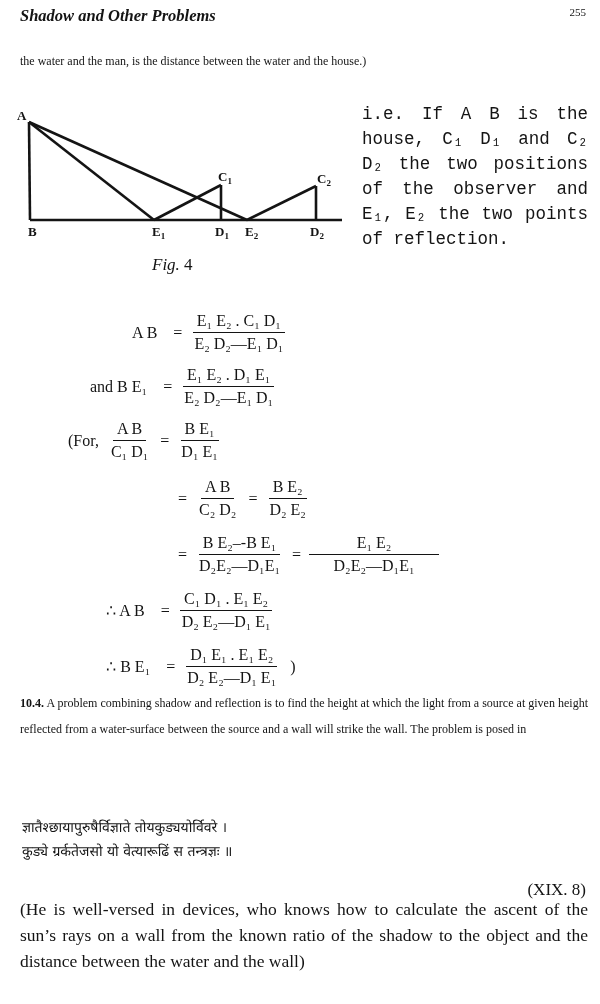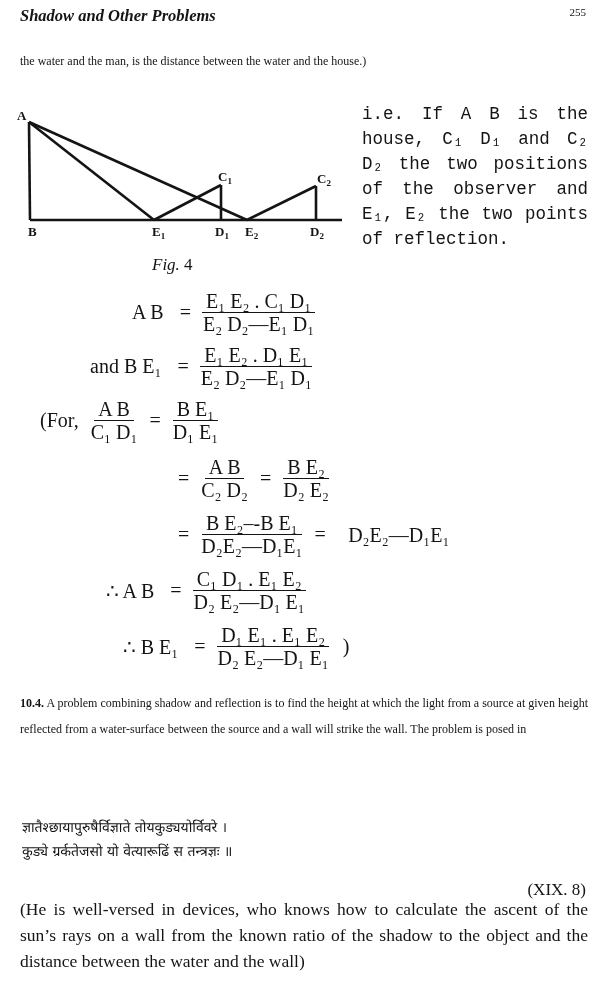--- a/index.html
+++ b/index.html
@@ -10,21 +10,21 @@
   }
   .abs { position: absolute; }
   .header-title { left: 20px; top: 6px; font-style: italic; font-weight: bold; font-size: 16.5px; font-family: "Liberation Serif", serif; }
   .page-num { right: 14px; top: 6px; font-size: 11px; }
   .para { font-size: 12px; line-height: 26px; text-align: justify; }
   .p1 { left: 20px; top: 48px; width: 566px; }
   .side { left: 362px; top: 102px; width: 226px; font-size: 17.5px; line-height: 25px; text-align: justify; font-family: Liberation Mono, monospace; }
   .fig-cap { left: 152px; top: 255px; font-style: italic; font-size: 17px; }
   .fig-cap span.num { font-style: normal; }
   svg text { font-family: "Liberation Serif", serif; font-weight: bold; font-size: 13px; fill: #141414; }
-  .eq { font-size: 20px; }
+  .eq { font-size: 16px; margin-top: 20px; }
   .frac { display: inline-flex; flex-direction: column; align-items: center; vertical-align: middle; }
   .frac .num, .frac .den { padding: 0 4px; white-space: nowrap; line-height: 22px; }
   .frac .num { border-bottom: 1.5px solid #141414; }
   .eqrow { position: absolute; display: flex; align-items: center; white-space: nowrap; }
   .eqrow .lhs { margin-right: 8px; }
   .eqrow .eqs { margin: 0 8px; }
   .p2 { left: 20px; top: 690px; width: 568px; }
   .p2 b { font-weight: bold; }
   .skt { left: 22px; font-size: 14px; font-family: "DejaVu Sans", sans-serif; }
   .ref { right: 14px; top: 868px; font-size: 17px; margin-top: 12px; }
@@ -74,21 +74,21 @@
 
 <div class="eqrow eq" style="left:90px;top:344px;">
   <span class="lhs">and B E₁</span>
   <span class="eqs">=</span>
   <span class="frac">
       <span class="num">E₁ E₂ . D₁ E₁</span>
       <span class="den">E₂ D₂—E₁ D₁</span>
     </span>
 </div>
 
-<div class="eqrow eq" style="left:40px;top:398px;align-items:center;">
+<div class="eqrow eq" style="left:68px;top:398px;align-items:center;">
   <span class="lhs">(For,</span>
   <span class="frac">
       <span class="num">A B</span>
       <span class="den">C₁  D₁</span>
     </span>
   <span class="eqs">=</span>
   <span class="frac">
       <span class="num">B E₁</span>
       <span class="den">D₁ E₁</span>
     </span>
@@ -108,34 +108,35 @@
 </div>
 
 <div class="eqrow eq" style="left:178px;top:512px;">
   <span class="eqs" style="margin-left:0">=</span>
   <span class="frac">
       <span class="num">B E₂–-B E₁</span>
       <span class="den">D₂E₂—D₁E₁</span>
     </span>
   <span class="eqs">=</span>
   <span class="frac" style="min-width:130px">
+      <span class="num" style="align-self:stretch;text-align:center">E₁ E₂</span>
       <span class="den">D₂E₂—D₁E₁</span>
     </span>
 </div>
 
 <div class="eqrow eq" style="left:106px;top:568px;">
   <span class="lhs">∴ A B</span>
   <span class="eqs">=</span>
   <span class="frac">
       <span class="num">C₁ D₁ . E₁ E₂</span>
       <span class="den">D₂ E₂—D₁ E₁</span>
     </span>
 </div>
 
-<div class="eqrow eq" style="left:123px;top:624px;">
+<div class="eqrow eq" style="left:106px;top:624px;">
   <span class="lhs">∴ B E₁</span>
   <span class="eqs">=</span>
   <span class="frac">
       <span class="num">D₁ E₁ . E₁ E₂</span>
       <span class="den">D₂ E₂—D₁ E₁</span>
     </span>
   <span style="margin-left:10px">)</span>
 </div>
 
 <div class="abs para p2"><b>10.4.</b><span> A problem combining shadow and reflection is to find the height at which the light from a source at given  height reflected from a water-surface  between the source  and a wall  will  strike the wall.  The problem is posed in</span></div>

